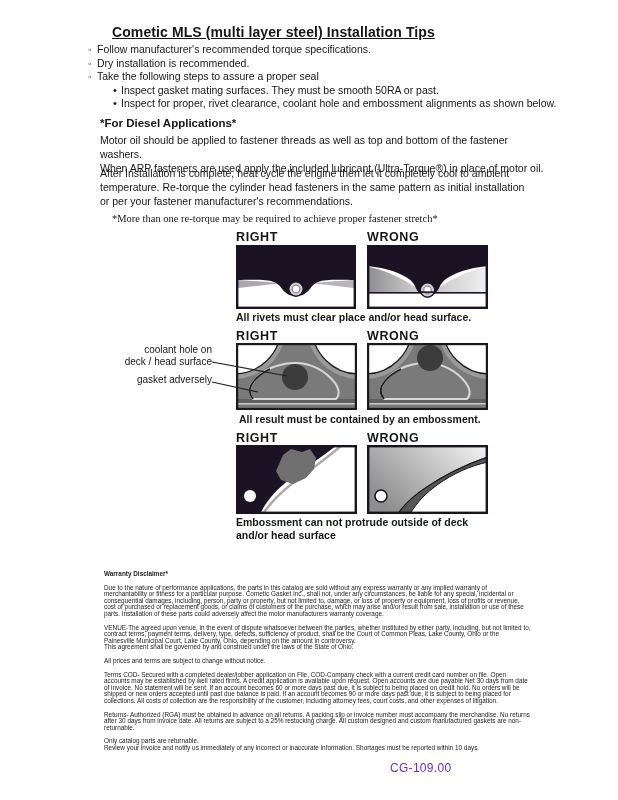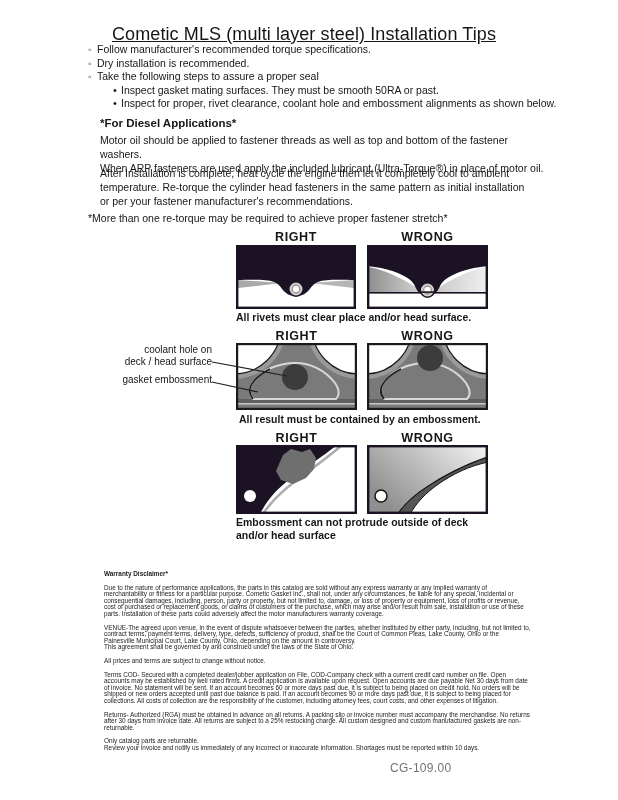--- a/index.html
+++ b/index.html
@@ -4,38 +4,38 @@
 <style>
   html,body { margin:0; padding:0; background:#e8e8e8; }
   .page {
     position:relative; width:618px; height:800px; margin:0 auto;
     background:#ffffff; overflow:hidden;
     font-family:"Liberation Sans", sans-serif; color:#161616;
     -webkit-font-smoothing:antialiased;
   }
   .abs { position:absolute; }
   .title {
-    font-size:18px; font-weight:normal; text-decoration:underline;
+    font-size:14px; font-weight:bold; text-decoration:underline;
     letter-spacing:0.1px; white-space:nowrap;
   }
   .body-txt { font-size:10.5px; line-height:13.8px; white-space:pre-line; }
   .bullets { font-size:10.5px; line-height:13.6px; }
   .b-row { display:flex; align-items:flex-start; }
   .b-row.sub { margin-left:25px; }
   .b-m { flex:none; width:9px; font-size:10px; }
   .b-m.dot { width:8px; font-size:11px; }
   .diesel-h { font-size:11.5px; font-weight:bold;text-align:right; }
-  .fig-label { font-size:12.5px; font-weight:bold; letter-spacing:0.6px; text-align:center; }
+  .fig-label { font-size:12.5px; font-weight:bold; letter-spacing:0.6px; }
   .caption { font-size:10.5px; font-weight:bold; line-height:12.5px; white-space:pre-line; }
   .anno { font-size:10px; line-height:11.5px; text-align:right; white-space:pre-line; }
   .panel svg { display:block; }
   .legal { width:427px; font-size:6.4px; line-height:6.6px; color:#1c1c1c; }
   .legal p { margin:0 0 7px 0; white-space:pre-line; }
   .legal .lg-h { font-weight:bold; margin-bottom:7px; }
-  .pagenum { font-size:12px; color:#737373; letter-spacing:0.3px; }
+  .pagenum { font-size:12px; color:#6d28d9; letter-spacing:0.3px; }
 </style>
 </head>
 <body>
 
 <div class="page">
 
   <div class="abs title" style="left:112px; top:24px;">Cometic MLS (multi layer steel) Installation Tips</div>
 
   <div class="abs bullets" style="left:88px; top:43px; width:470px;">
     <div class="b-row">
@@ -59,21 +59,21 @@
       <span>Inspect for proper, rivet clearance, coolant hole and embossment alignments as shown below.</span>
     </div>
   </div>
 
   <div class="abs diesel-h" style="left:100px; top:117px;">*For Diesel Applications*</div>
   <div class="abs body-txt" style="left:100px; top:167px; width:445px;">After Installation is complete, heat cycle the engine then let it completely cool to ambient
 temperature. Re-torque the cylinder head fasteners in the same pattern as initial installation
 or per your fastener manufacturer's recommendations.</div>
   <div class="abs body-txt" style="left:100px; top:134px; width:445px;">Motor oil should be applied to fastener threads as well as top and bottom of the fastener washers.
 When ARP fasteners are used apply the included lubricant (Ultra-Torque®) in place of motor oil.</div>
-  <div class="abs body-txt" style="left:88px; top:212px; width:445px;">*More than one re-torque may be required to achieve proper fastener stretch*</div>
+  <div class="abs body-txt" style="left:112px; top:212px; width:445px;font-family:Liberation Serif, serif;">*More than one re-torque may be required to achieve proper fastener stretch*</div>
 
   <div class="abs fig-label" style="left:236px; top:230px; width:120px;">RIGHT</div>
   <div class="abs fig-label" style="left:367px; top:230px; width:121px;">WRONG</div>
 
   <div class="abs panel" style="left:236px; top:245px;">
     <svg width="120" height="64" viewBox="0 0 120 64">
       <rect x="0" y="0" width="120" height="64" fill="#ffffff"></rect>
       <polygon points="2,35 46,38 2,43" fill="#a9a9a9"></polygon>
       <polygon points="118,35 74,38 118,43" fill="#b5b5b5"></polygon>
       <path d="M0,0 H120 V35 C104,35 90,34 82,37 C73,40 74,51 60,51 C46,51 47,40 38,37 C30,34 16,35 0,35 Z" fill="#1b1323"></path>
@@ -105,21 +105,21 @@
       <rect x="1.2" y="1.2" width="118.6" height="61.6" fill="none" stroke="#1b1323" stroke-width="2.4"></rect>
     </svg>
   </div>
   <div class="abs caption" style="left:236px; top:311px; width:300px;">All rivets must clear place and/or head surface.</div>
 
   <div class="abs fig-label" style="left:236px; top:329px; width:121px;">RIGHT</div>
   <div class="abs fig-label" style="left:367px; top:329px; width:121px;">WRONG</div>
 
   <div class="abs anno" style="left:118px; top:344px; width:94px;">coolant hole on
 deck / head surface</div>
-  <div class="abs anno" style="left:118px; top:374px; width:94px;">gasket embossment</div>
+  <div class="abs anno" style="left:118px; top:374px; width:94px;">gasket adversely</div>
 
   <div class="abs panel" style="left:236px; top:343px;">
     <svg width="121" height="67" viewBox="0 0 121 67">
       <rect x="0" y="0" width="121" height="67" fill="#7a7a7a"></rect>
       <circle cx="-2" cy="-16" r="52" fill="#9a9a9a"></circle>
       <circle cx="-2" cy="-16" r="47" fill="#ffffff" stroke="#1a1a1a" stroke-width="1.2"></circle>
       <circle cx="123" cy="-16" r="52" fill="#9a9a9a"></circle>
       <circle cx="123" cy="-16" r="47" fill="#ffffff" stroke="#1a1a1a" stroke-width="1.2"></circle>
       <rect x="0" y="56" width="121" height="4" fill="#5f5f5f"></rect>
       <rect x="0" y="60" width="121" height="1.5" fill="#c9c9c9"></rect>

